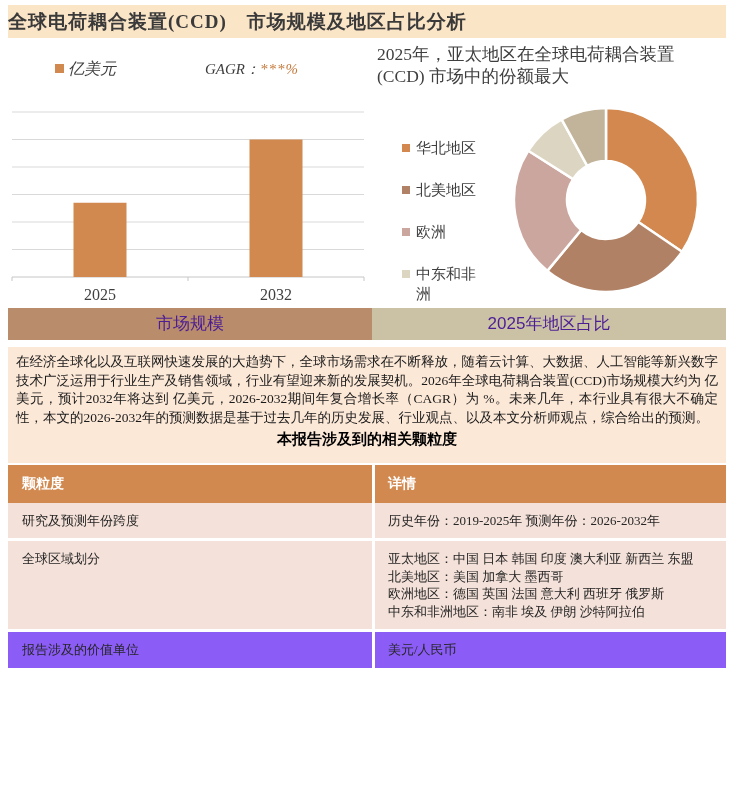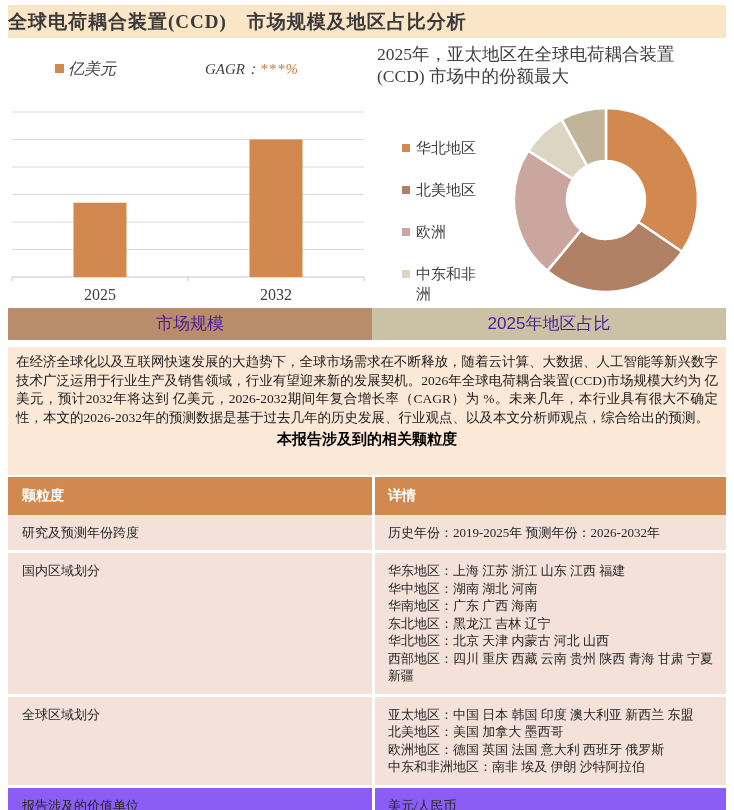--- a/index.html
+++ b/index.html
@@ -52,21 +52,21 @@
   .tab{
     height:32px;line-height:32px;text-align:center;color:#4c1d95;font-size:17px;
     font-family:"Liberation Sans","DejaVu Sans",sans-serif;cursor:pointer;
   }
   .tab-left{width:364px;background:#B98D6C;}
   .tab-right{width:354px;background:#CBC2A6;}
 
   
   .flow{position:absolute;left:8px;top:347px;width:718px;}
   .summary{
-    background:#FCE8D7;padding:6px 8px 16px 8px;min-height:106px;
+    background:#FCE8D7;padding:6px 8px 4px 8px;min-height:106px;
   }
   .summary p{
     margin:0;font-size:13.5px;line-height:18.5px;color:#1A1A1A;text-align:justify;
   }
   .summary h3{
     margin:3px 0 1px 0;text-align:center;font-size:15px;color:#000000;
     font-family:"Liberation Sans","DejaVu Sans",sans-serif;font-weight:bold;
   }
   .gtable{margin-top:2px;font-size:13px;}
   .t-row{display:flex;margin-top:3px;}
@@ -159,29 +159,20 @@
     <div class="t-row t-header">
       <div class="t-cell c1">颗粒度</div>
       <div class="t-cell c2">详情</div>
     </div>
     <div class="t-body">
       <div class="t-row">
         <div class="t-cell c1">研究及预测年份跨度</div>
         <div class="t-cell c2">历史年份：2019-2025年  预测年份：2026-2032年</div>
       </div>
       <div class="t-row">
-        <div class="t-cell c1">国内区域划分</div>
-        <div class="t-cell c2">华东地区：上海  江苏  浙江  山东  江西  福建
-华中地区：湖南  湖北  河南
-华南地区：广东  广西  海南
-东北地区：黑龙江  吉林  辽宁
-华北地区：北京  天津  内蒙古  河北  山西
-西部地区：四川  重庆  西藏  云南  贵州  陕西  青海  甘肃  宁夏  新疆</div>
-      </div>
-      <div class="t-row">
         <div class="t-cell c1">全球区域划分</div>
         <div class="t-cell c2">亚太地区：中国  日本  韩国  印度  澳大利亚  新西兰  东盟
 北美地区：美国  加拿大  墨西哥
 欧洲地区：德国  英国  法国  意大利  西班牙  俄罗斯
 中东和非洲地区：南非  埃及  伊朗  沙特阿拉伯</div>
       </div>
       <div class="t-row">
         <div class="t-cell c1">报告涉及的价值单位</div>
         <div class="t-cell c2">美元/人民币</div>
       </div>

